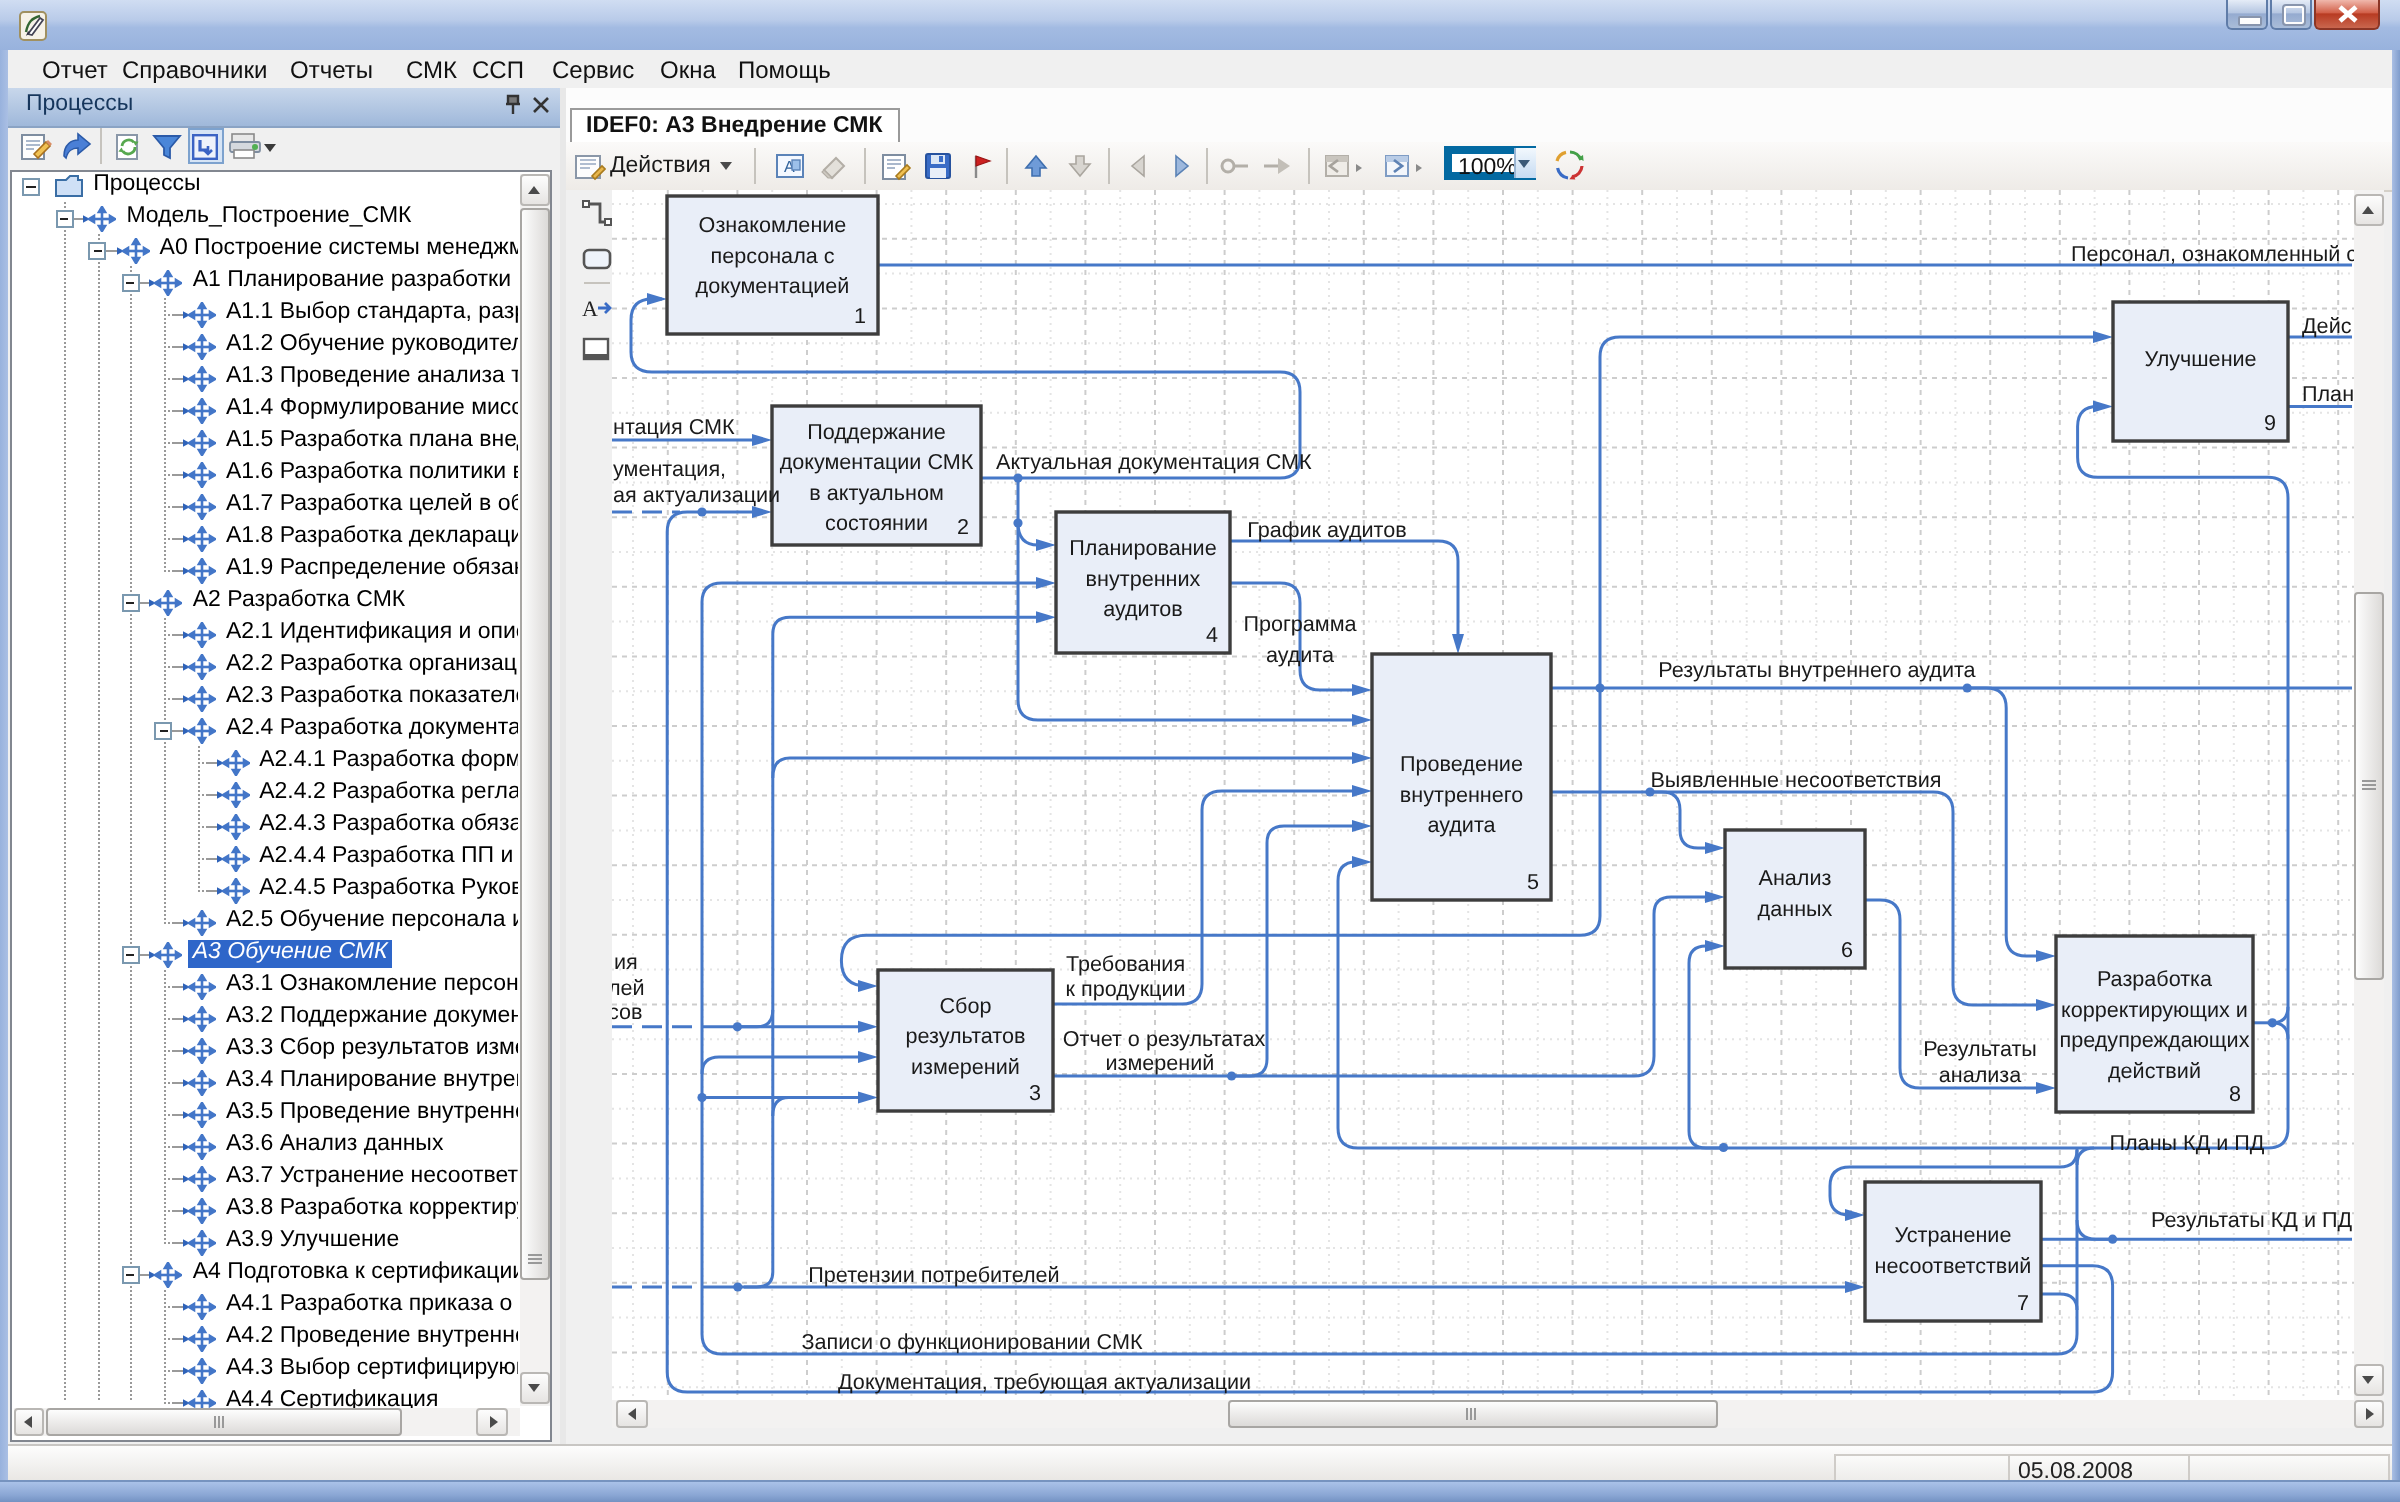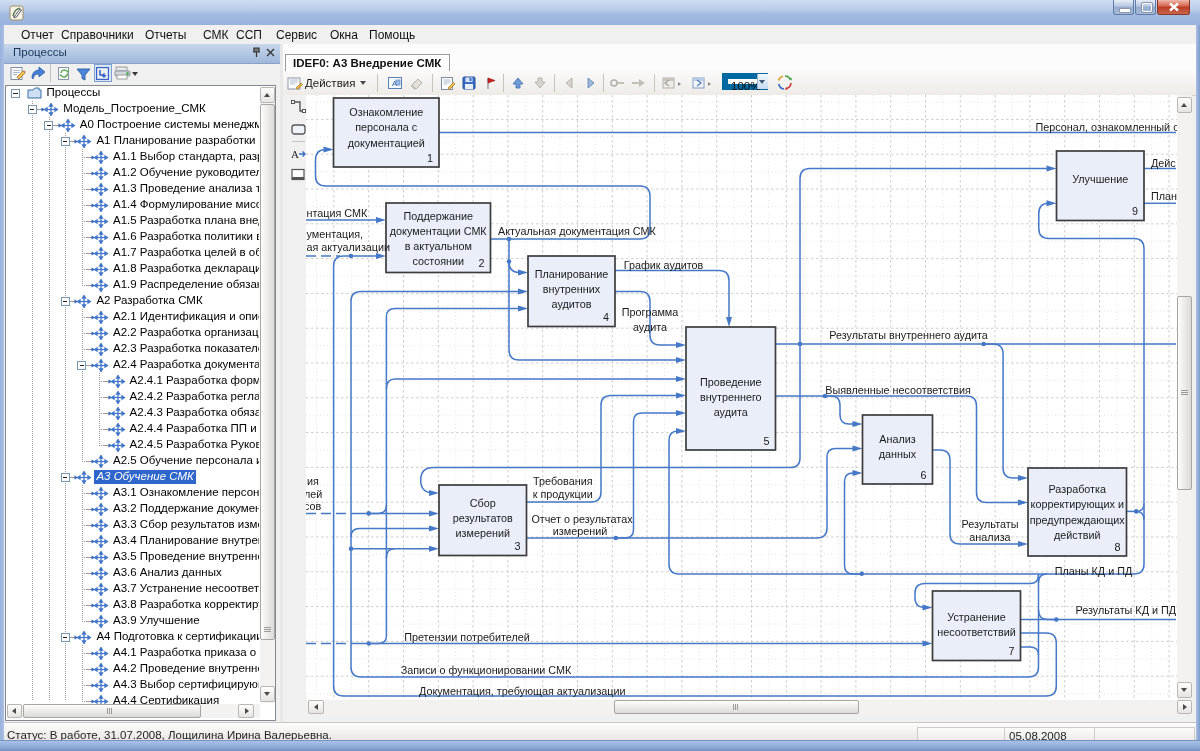--- a/index.html
+++ b/index.html
@@ -840,21 +840,21 @@
       <rect x="3" y="3" width="11" height="3" fill="#c9c5be"></rect>
       <path d="M9,11 L5,8 L9,5" fill="none" stroke="#a7a39c" stroke-width="1.4"></path>
       <path d="M18,7l3,2-3,2z" fill="#8a8a8a"></path>
     </svg></div>
 <div style="position:absolute;left:690px;top:75px;width:24px;height:16px"><svg width="24" height="16">
       <rect x="3" y="3" width="11" height="10" fill="#f3f6fb" stroke="#7f9cc4"></rect>
       <rect x="3" y="3" width="11" height="3" fill="#b9cce6"></rect>
       <path d="M7,11 L11,8 L7,5" fill="none" stroke="#5e82b4" stroke-width="1.4"></path>
       <path d="M18,7l3,2-3,2z" fill="#8a8a8a"></path>
     </svg></div>
-<div style="position:absolute;left:722px;top:73px;width:46px;height:17px;background:#fff;border:6px solid #0369a1;font-size:11.5px;color:#111;padding:1px 4px 0 3px;box-sizing:border-box">100%</div>
+<div style="position:absolute;left:722px;top:73px;width:46px;height:17px;background:#fff;border:4px solid #0369a1;font-size:11.5px;color:#111;padding:1px 4px 0 3px;box-sizing:border-box">100%</div>
 <div style="position:absolute;left:757px;top:74px;width:10px;height:15px;background:linear-gradient(#f2f8fd,#c6dbf2);border-left:1px solid #9ab5d3"></div>
 <div style="position:absolute;left:759px;top:80px;width:0;height:0;border-left:3px solid transparent;border-right:3px solid transparent;border-top:4px solid #3c5a78"></div>
 <div style="position:absolute;left:776px;top:74px;width:18px;height:17px"><svg width="18" height="17">
       <g stroke-width="1.6" fill="none">
         <path d="M9,2 A6,6 0 0 1 14.5,6" stroke="#44a048"></path>
         <path d="M15,9 A6,6 0 0 1 10,14.5" stroke="#cc3333"></path>
         <path d="M8,15 A6,6 0 0 1 2.8,10" stroke="#3a6cc6"></path>
         <path d="M2.5,6.5 A6,6 0 0 1 7,2.2" stroke="#e0a030"></path>
       </g>
       <path d="M13.2,5l2.6,1.5-0.3-3z" fill="#44a048"></path>
@@ -1131,21 +1131,20 @@
 </div>
 <div class="hscroll">
  <div class="sbtn" style="left:2px;top:0;width:16px;height:14px"></div>
  <div style="position:absolute;left:8px;top:3.5px;width:0;height:0;border-top:3.5px solid transparent;border-bottom:3.5px solid transparent;border-right:4px solid #4a4a4a"></div>
  <div class="sthumbh" style="left:308px;top:0;width:245px;height:14px"></div>
  <div style="position:absolute;left:427px;top:4px;width:1px;height:6px;background:#999;box-shadow:2px 0 0 #999,4px 0 0 #999"></div>
  <div class="sbtn" style="left:871px;top:0;width:15px;height:14px"></div>
  <div style="position:absolute;left:877px;top:3.5px;width:0;height:0;border-top:3.5px solid transparent;border-bottom:3.5px solid transparent;border-left:4px solid #4a4a4a"></div>
 </div>
 <div class="statusbar">
- <div style="position:absolute;left:3px;top:6px">Статус: В работе, 31.07.2008, Лощилина Ирина Валерьевна.</div>
  <div class="scell" style="left:913px;width:86px"></div>
  <div class="scell" style="left:1000px;width:89px">
       <span style="position:absolute;left:4px;top:2px">05.08.2008</span>
     </div>
  <div class="scell" style="left:1090px;width:99px"></div>
 </div>
 <div class="borderL"></div>
 <div class="borderR"></div>
 <div class="borderB"></div>
 </body></html>

